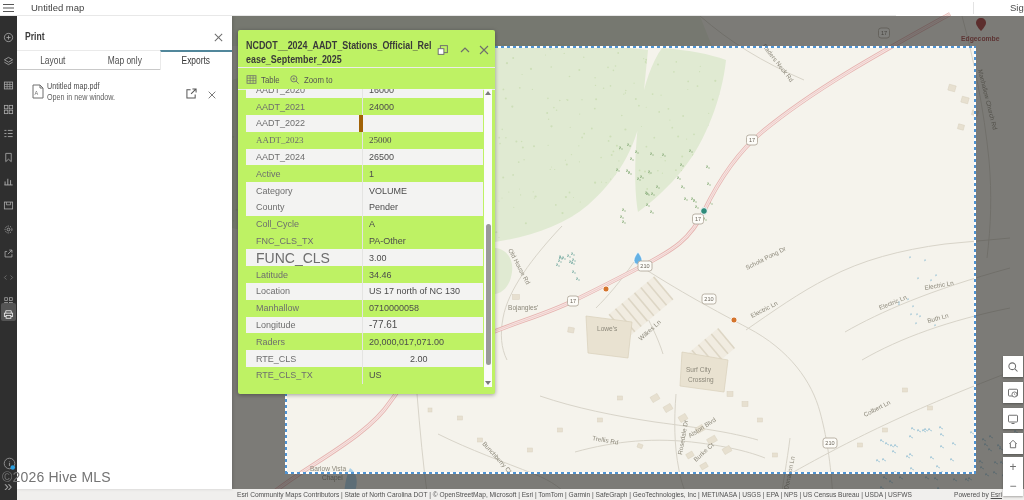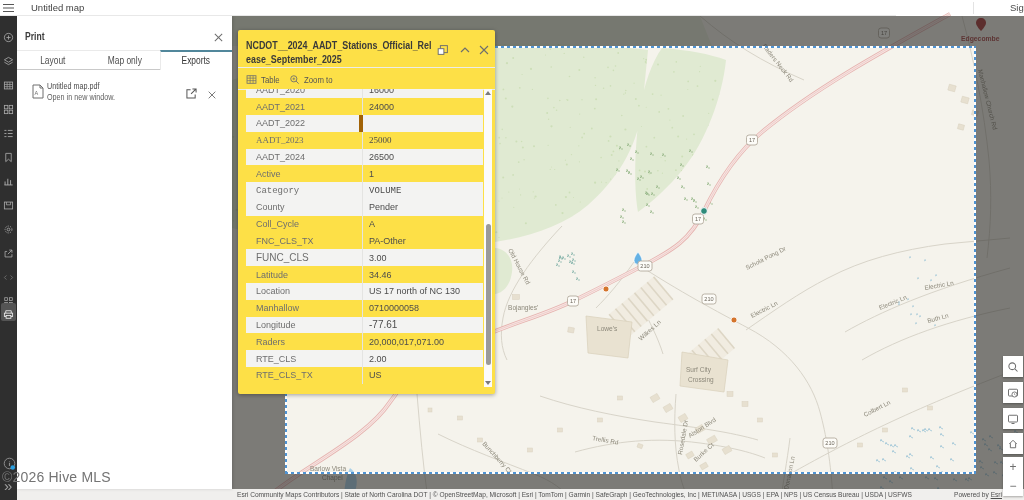--- a/index.html
+++ b/index.html
@@ -724,21 +724,21 @@
 <div style="position:absolute;left:1003px;top:433px;width:20px;height:21px;background:#fff;z-index:20;box-shadow:0 1px 2px rgba(0,0,0,0.3);display:flex;align-items:center;justify-content:center">
     <svg width="12" height="12" viewBox="0 0 16 16">
       <path d="M3,8 L8,3 L13,8 M4.5,7 V13 H11.5 V7" fill="none" stroke="#6e6e6e" stroke-width="1.3"></path>
     </svg>
   </div>
 <div style="position:absolute;left:1003px;top:457px;width:20px;height:39px;background:#fff;box-shadow:0 1px 2px rgba(0,0,0,0.3);z-index:20">
     <div style="height:19.5px;display:flex;align-items:center;justify-content:center;color:#6e6e6e;font-size:12px">+</div>
     <div style="height:19.5px;display:flex;align-items:center;justify-content:center;color:#6e6e6e;font-size:12px">−</div>
   </div>
 
-<div class="abs" style="left:238px;top:30px;width:257px;height:364px;background:#fde047;border-radius:2px;box-shadow:0 1px 4px rgba(0,0,0,0.35)">
+<div class="abs" style="left:238px;top:30px;width:257px;height:364px;background:#bef264;border-radius:2px;box-shadow:0 1px 4px rgba(0,0,0,0.35)">
   <div style="position:absolute;left:8px;top:9px;width:200px;font-size:10.5px;font-weight:bold;color:#3a3a3a;line-height:13.5px;white-space:nowrap;transform:scaleX(0.85);transform-origin:0 0">NCDOT__2024_AADT_Stations_Official_Rel<br>ease_September_2025</div>
 
   <div style="position:absolute;left:198px;top:13px;width:14px;height:14px">
     <svg width="14" height="14" viewBox="0 0 16 16">
         <rect x="5" y="3" width="8" height="8" fill="none" stroke="#6e6e6e" stroke-width="1.1"></rect>
         <rect x="2.5" y="6.5" width="6.5" height="6.5" fill="#fff" stroke="#6e6e6e" stroke-width="1.1"></rect>
       </svg>
   </div>
   <div style="position:absolute;left:221px;top:13px;width:12px;height:14px">
     <svg width="12" height="14" viewBox="0 0 12 14">
@@ -787,38 +787,38 @@
           <div style="flex:1;padding-left:6px;font-size:9px;color:#4c4c4c;display:flex;align-items:center">25000</div>
         </div>
         <div style="display:flex;height:16.8px;background:#f3f3f2;">
           <div style="width:117px;padding-left:10px;border-right:1px solid #e4e4e2;font-size:9px;color:#6e6e6e;display:flex;align-items:center">AADT_2024</div>
           <div style="flex:1;padding-left:6px;font-size:9px;color:#4c4c4c;display:flex;align-items:center">26500</div>
         </div>
         <div style="display:flex;height:16.8px;">
           <div style="width:117px;padding-left:10px;border-right:1px solid #e4e4e2;font-size:9px;color:#6e6e6e;display:flex;align-items:center">Active</div>
           <div style="flex:1;padding-left:6px;font-size:9px;color:#4c4c4c;display:flex;align-items:center">1</div>
         </div>
-        <div style="display:flex;height:16.8px;background:#f3f3f2;font-family:Liberation Mono, monospace;">
+        <div style="display:flex;height:16.8px;background:#f3f3f2;">
           <div style="width:117px;padding-left:10px;border-right:1px solid #e4e4e2;font-size:9px;color:#6e6e6e;display:flex;align-items:center">Category</div>
           <div style="flex:1;padding-left:6px;font-size:9px;color:#4c4c4c;display:flex;align-items:center">VOLUME</div>
         </div>
         <div style="display:flex;height:16.8px;background:#f3f3f2;">
           <div style="width:117px;padding-left:10px;border-right:1px solid #e4e4e2;font-size:9px;color:#6e6e6e;display:flex;align-items:center">County</div>
           <div style="flex:1;padding-left:6px;font-size:9px;color:#4c4c4c;display:flex;align-items:center">Pender</div>
         </div>
         <div style="display:flex;height:16.8px;">
           <div style="width:117px;padding-left:10px;border-right:1px solid #e4e4e2;font-size:9px;color:#6e6e6e;display:flex;align-items:center">Coll_Cycle</div>
           <div style="flex:1;padding-left:6px;font-size:9px;color:#4c4c4c;display:flex;align-items:center">A</div>
         </div>
         <div style="display:flex;height:16.8px;">
           <div style="width:117px;padding-left:10px;border-right:1px solid #e4e4e2;font-size:9px;color:#6e6e6e;display:flex;align-items:center">FNC_CLS_TX</div>
           <div style="flex:1;padding-left:6px;font-size:9px;color:#4c4c4c;display:flex;align-items:center">PA-Other</div>
         </div>
         <div style="display:flex;height:16.8px;background:#f3f3f2;">
-          <div style="width:117px;padding-left:10px;border-right:1px solid #e4e4e2;font-size:10px;color:#6e6e6e;display:flex;align-items:center">FUNC_CLS</div>
+          <div style="width:117px;padding-left:10px;border-right:1px solid #e4e4e2;font-size:14px;color:#6e6e6e;display:flex;align-items:center">FUNC_CLS</div>
           <div style="flex:1;padding-left:6px;font-size:9px;color:#4c4c4c;display:flex;align-items:center">3.00</div>
         </div>
         <div style="display:flex;height:16.8px;">
           <div style="width:117px;padding-left:10px;border-right:1px solid #e4e4e2;font-size:9px;color:#6e6e6e;display:flex;align-items:center">Latitude</div>
           <div style="flex:1;padding-left:6px;font-size:9px;color:#4c4c4c;display:flex;align-items:center">34.46</div>
         </div>
         <div style="display:flex;height:16.8px;background:#f3f3f2;">
           <div style="width:117px;padding-left:10px;border-right:1px solid #e4e4e2;font-size:9px;color:#6e6e6e;display:flex;align-items:center">Location</div>
           <div style="flex:1;padding-left:6px;font-size:9px;color:#4c4c4c;display:flex;align-items:center">US 17 north of NC 130</div>
         </div>
@@ -827,21 +827,21 @@
           <div style="flex:1;padding-left:6px;font-size:9px;color:#4c4c4c;display:flex;align-items:center">0710000058</div>
         </div>
         <div style="display:flex;height:16.8px;background:#f3f3f2;">
           <div style="width:117px;padding-left:10px;border-right:1px solid #e4e4e2;font-size:9px;color:#6e6e6e;display:flex;align-items:center">Longitude</div>
           <div style="flex:1;padding-left:6px;font-size:10px;color:#4c4c4c;display:flex;align-items:center">-77.61</div>
         </div>
         <div style="display:flex;height:16.8px;">
           <div style="width:117px;padding-left:10px;border-right:1px solid #e4e4e2;font-size:9px;color:#6e6e6e;display:flex;align-items:center">Raders</div>
           <div style="flex:1;padding-left:6px;font-size:9px;color:#4c4c4c;display:flex;align-items:center">20,000,017,071.00</div>
         </div>
-        <div style="display:flex;height:16.8px;background:#f3f3f2;">
+        <div style="display:flex;height:16.8px;background:#f3f3f2;gap:41px;">
           <div style="width:117px;padding-left:10px;border-right:1px solid #e4e4e2;font-size:9px;color:#6e6e6e;display:flex;align-items:center">RTE_CLS</div>
           <div style="flex:1;padding-left:6px;font-size:9px;color:#4c4c4c;display:flex;align-items:center">2.00</div>
         </div>
         <div style="display:flex;height:16.8px;">
           <div style="width:117px;padding-left:10px;border-right:1px solid #e4e4e2;font-size:9px;color:#6e6e6e;display:flex;align-items:center">RTE_CLS_TX</div>
           <div style="flex:1;padding-left:6px;font-size:9px;color:#4c4c4c;display:flex;align-items:center">US</div>
         </div>
       </div>
   </div>
 

